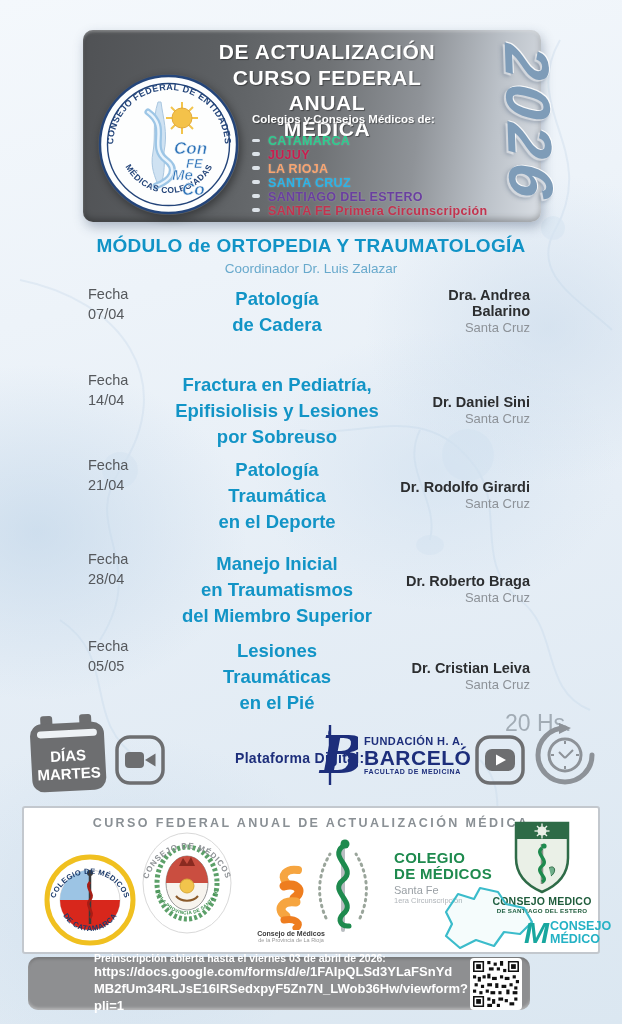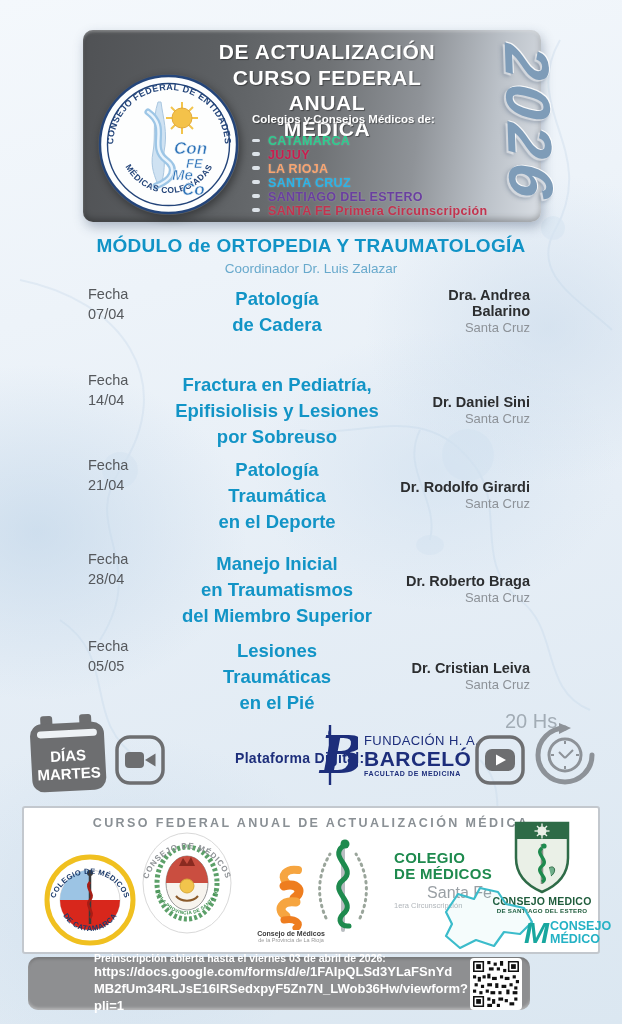--- a/index.html
+++ b/index.html
@@ -42,38 +42,38 @@
   .sp-name{font-weight:bold;font-size:14.5px;color:#2c2e30;}
   .sp-place{font-size:13px;color:#8d9298;margin-top:1px;}
 
   
   .info-bar{position:absolute;left:0;top:708px;width:622px;height:96px;z-index:2;}
   .cal-icon{position:absolute;left:29px;top:5px;}
   .cam-icon{position:absolute;left:114px;top:26px;}
   .platform-label{position:absolute;left:187px;top:42px;font-weight:bold;font-size:14px;color:#1d2e7b;letter-spacing:.3px;margin-left:48px;}
   .barcelo{position:absolute;left:318px;top:16px;display:flex;align-items:center;}
   .barcelo-text{margin-left:6px;color:#1d2e7b;}
-  .bt1{font-weight:normal;font-size:13px;letter-spacing:.4px;}
+  .bt1{font-weight:bold;font-size:11px;letter-spacing:.4px;}
   .bt2{font-weight:bold;font-size:21px;letter-spacing:.5px;line-height:1.02;}
   .bt3{font-weight:bold;font-size:7px;letter-spacing:.6px;}
   .play-icon{position:absolute;left:474px;top:26px;}
-  .hours{position:absolute;left:505px;top:2px;font-size:20px;color:#a2acb5;text-align:center;}
+  .hours{position:absolute;left:505px;top:2px;font-size:23px;color:#a2acb5;text-align:center;}
   .clock-icon{position:absolute;left:533px;top:14px;}
 
   
   .sponsors{position:absolute;left:22px;top:806px;width:578px;height:148px;background:#fff;
     border:2px solid #c3c8ce;border-radius:3px;z-index:2;box-sizing:border-box;}
   .sponsor-heading{position:absolute;left:0;right:0;top:8px;text-align:center;color:#8a9095;
     font-weight:bold;font-size:12.5px;letter-spacing:2.4px;}
   .lg{position:absolute;}
   .lr-text1{font-weight:bold;font-size:7px;color:#3a3a3a;text-align:center;}
   .lr-text2{font-size:5.5px;color:#9a9a9a;text-align:center;}
   .csf-text{line-height:1.05;}
   .csf1{color:#1e8a4e;font-weight:bold;font-size:15px;letter-spacing:.3px;}
-  .csf3{color:#9aa0a5;font-size:16px;margin-top:3px;text-align:right;}
+  .csf3{color:#9aa0a5;font-size:11px;margin-top:3px;}
   .csf4{color:#b0b5ba;font-size:7.5px;margin-top:1px;}
   .sde-text{text-align:center;line-height:1.1;}
   .sde1{color:#1f5c3c;font-weight:bold;font-size:10.5px;letter-spacing:.2px;}
   .sde2{color:#1f5c3c;font-weight:bold;font-size:6.2px;letter-spacing:.3px;}
   .jj-text{color:#25b2c5;font-weight:bold;font-size:12.5px;line-height:1.05;}
 
   
   .regbar{position:absolute;left:28px;top:957px;width:502px;height:53px;background:#8e8f91;border-radius:10px;
     z-index:2;display:flex;align-items:center;box-sizing:border-box;padding:0 8px 0 66px;
     box-shadow:inset 0 -2px 3px rgba(255,255,255,.35), inset 0 2px 3px rgba(0,0,0,.18);}

